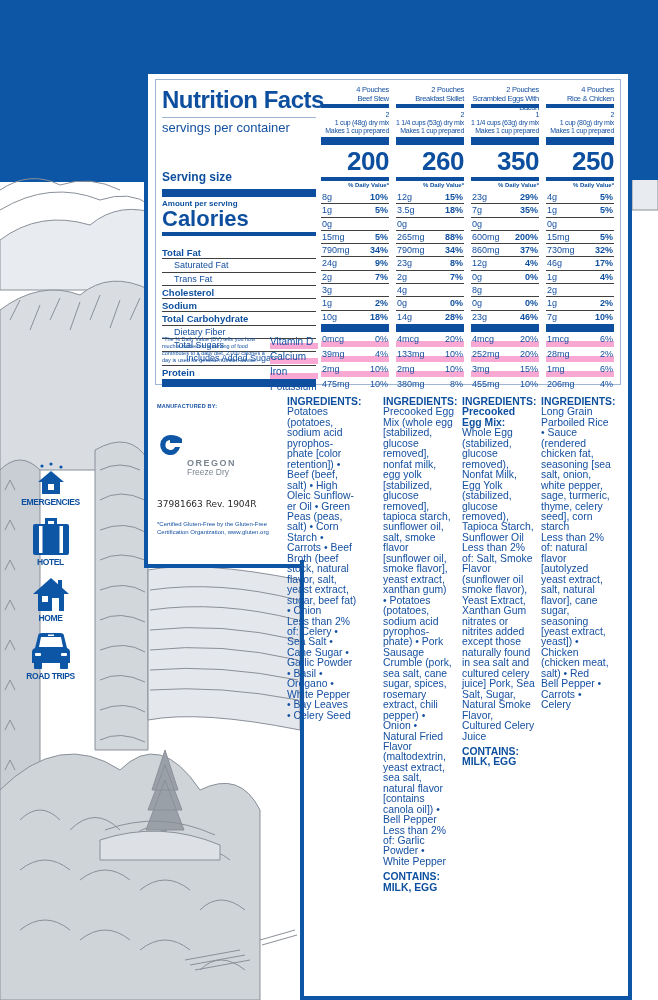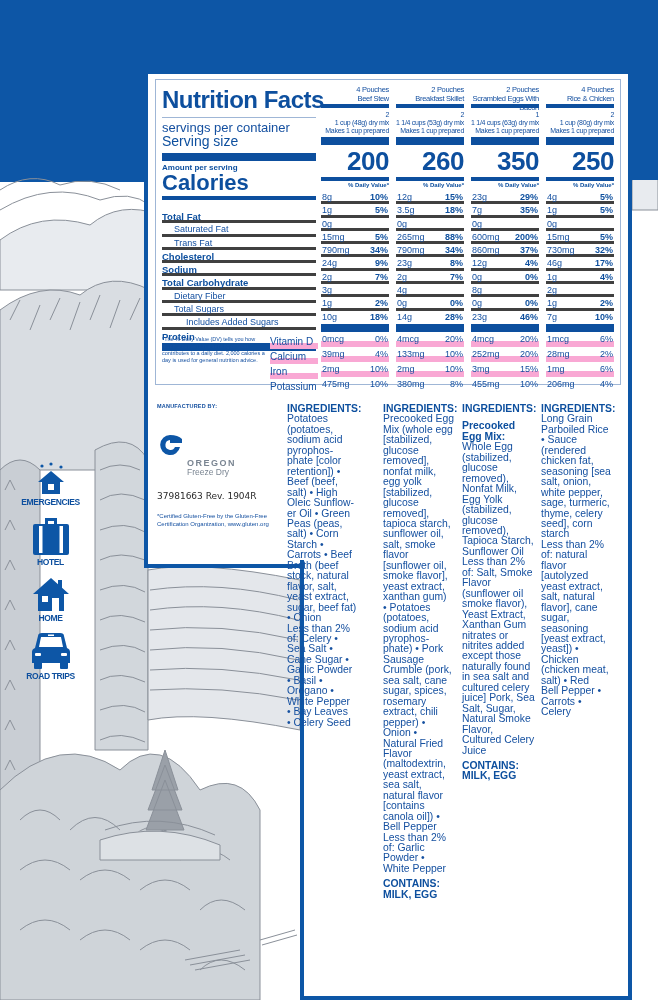--- a/index.html
+++ b/index.html
@@ -20,31 +20,31 @@
   .frame-bottom-edge { position: absolute; left: 300px; top: 996px; width: 332px; height: 4px; background: #0d56a6; }
 
   
   .nf { position: absolute; left: 155px; top: 79px; width: 466px; height: 306px; border: 1px solid #9fb6d6; background: #fff; }
   .nf-left { position: absolute; left: 6px; top: 0; width: 154px; }
   .nf-title { font-weight: bold; font-size: 24px; letter-spacing: -0.5px; color: #0d4f9e; margin-top: 6px; white-space: nowrap; line-height: 28px; }
   .hr-thin { height: 1px; background: #9fb6d6; }
   .hr-thick { height: 8px; background: #0d4f9e; }
   .hr-mid { height: 4px; background: #0d4f9e; }
   .spc { font-size: 13px; line-height: 13px; color: #1550a0; margin-top: 3px; }
-  .ss { font-weight: normal; font-size: 14px; line-height: 15px; color: #0d4f9e; }
+  .ss { font-weight: bold; font-size: 12px; line-height: 15px; color: #0d4f9e; margin-top: 36px; }
   .aps { font-weight: bold; font-size: 8px; line-height: 9px; margin-top: 2px; color: #0d4f9e; }
   .cal-label { font-weight: bold; font-size: 22px; line-height: 22px; color: #0d4f9e; }
 
   .nf-col { position: absolute; top: 0; width: 68px; }
   .col-head { text-align: right; font-size: 7.5px; line-height: 9px; height: 24px; padding-top: 5px; color: #1550a0; font-family: "Liberation Sans Narrow", "Liberation Sans", sans-serif; letter-spacing: -0.3px; }
   .col-serv { text-align: right; font-size: 7px; line-height: 8px; height: 27px; padding-top: 3px; color: #1550a0; letter-spacing: -0.3px; white-space: nowrap; }
   .col-cal { text-align: right; font-weight: bold; font-size: 26px; line-height: 26px; height: 27px; color: #0d4f9e; letter-spacing: -0.5px; }
   .dv-head { text-align: right; font-weight: bold; font-size: 6px; line-height: 9px; height: 10px; color: #0d4f9e; }
 
-  .row { height: 13.3px; border-bottom: 3px solid #404040; font-size: 9px; line-height: 13px; position: relative; white-space: nowrap; }
+  .row { height: 13.3px; border-bottom: 1px solid #404040; font-size: 9px; line-height: 13px; position: relative; white-space: nowrap; }
   .row .lbl { color: #1550a0; }
   .row .lbl.b { font-weight: bold; color: #0d4f9e; font-size: 9.5px; }
   .row .lbl.i1 { padding-left: 12px; }
   .row .lbl.i2 { padding-left: 24px; }
   .row .amt { position: absolute; left: 1px; top: 0; }
   .row .pct { position: absolute; right: 1px; top: 0; font-weight: bold; color: #0d4f9e; }
 
   .vit-row { height: 15px; border-bottom: 6px solid #f9a8d4; font-size: 9px; line-height: 15px; position: relative; white-space: nowrap; }
   .vit-row .amt { position: absolute; left: 1px; }
   .vit-row .pct { position: absolute; right: 1px; }
@@ -54,26 +54,26 @@
 
   
   .mfr { position: absolute; left: 157px; top: 403px; width: 120px; font-size: 7px; color: #1550a0; }
   .mfr-by { font-size: 5.5px; font-weight: bold; letter-spacing: 0.2px; }
   .mfr-logo { display: flex; align-items: center; margin-top: 3px; }
   .mfr-logo-text { margin-left: 4px; color: #7a8592; line-height: 9px; }
   .mfr-logo-text .o { font-weight: bold; font-size: 9px; letter-spacing: 1.5px; margin-top: 47px; }
   .mfr-logo-text .f { font-size: 8.5px; }
   .mfr-addr { margin-top: 3px; font-size: 7.5px; line-height: 8.5px; }
   .mfr-addr .b { font-weight: bold; }
-  .mfr-code { margin-top: 14px; font-size: 9px; color: #2a2a2a; font-family: "DejaVu Sans", sans-serif; }
+  .mfr-code { margin-top: 22px; font-size: 9px; color: #2a2a2a; font-family: "DejaVu Sans", sans-serif; }
   .mfr-gf { margin-top: 12px; font-size: 6px; line-height: 7.5px; }
 
   
   .ing { position: absolute; top: 397px; font-size: 10.4px; line-height: 10.45px; color: #1550a0; }
-  .ing .h { font-weight: bold; color: #0d4f9e; margin-top: 7px; }
+  .ing .h { font-weight: bold; color: #0d4f9e; }
   .ing .contains { font-weight: bold; color: #0d4f9e; margin-top: 5px; }
 
   
   .uses { position: absolute; left: 18px; top: 462px; width: 65px; }
   .use { text-align: center; margin-bottom: 9px; }
   .use svg { display: block; margin: 0 auto; }
   .use-label { font-weight: bold; font-size: 8.5px; color: #0d4f9e; letter-spacing: -0.4px; margin-top: 1px; font-family: "Liberation Sans", sans-serif; }
 </style>
 </head>
 <body>

